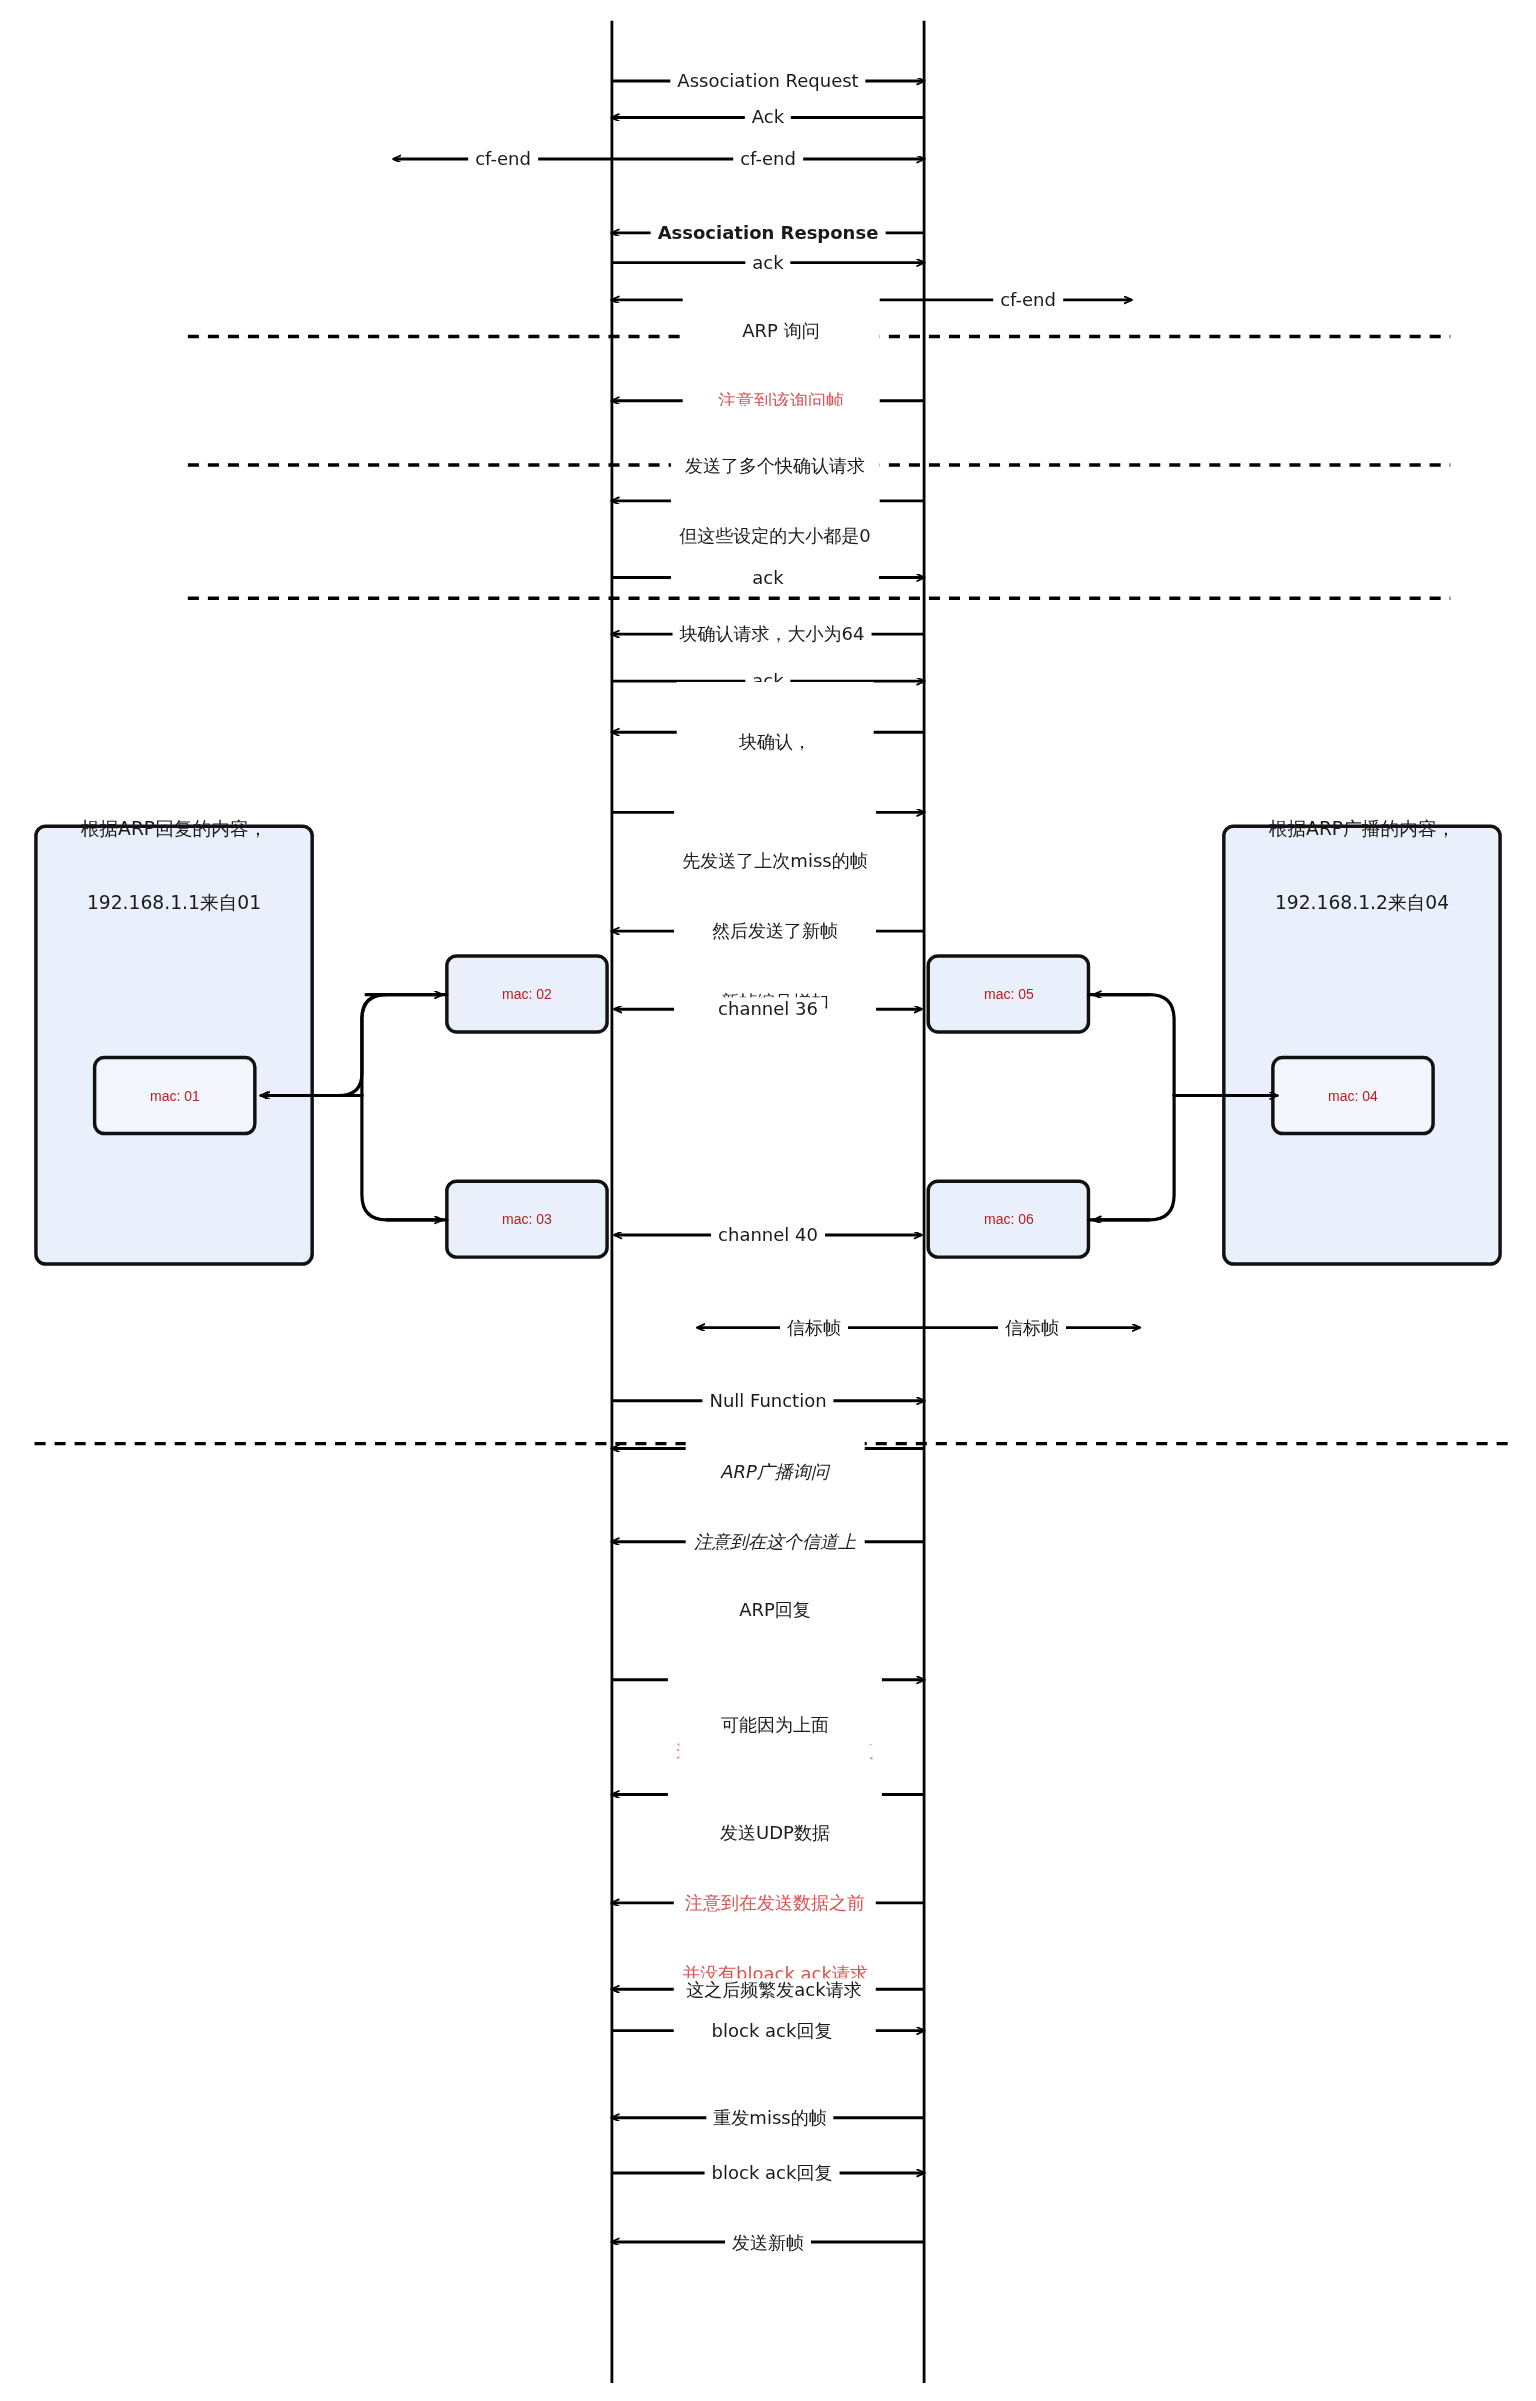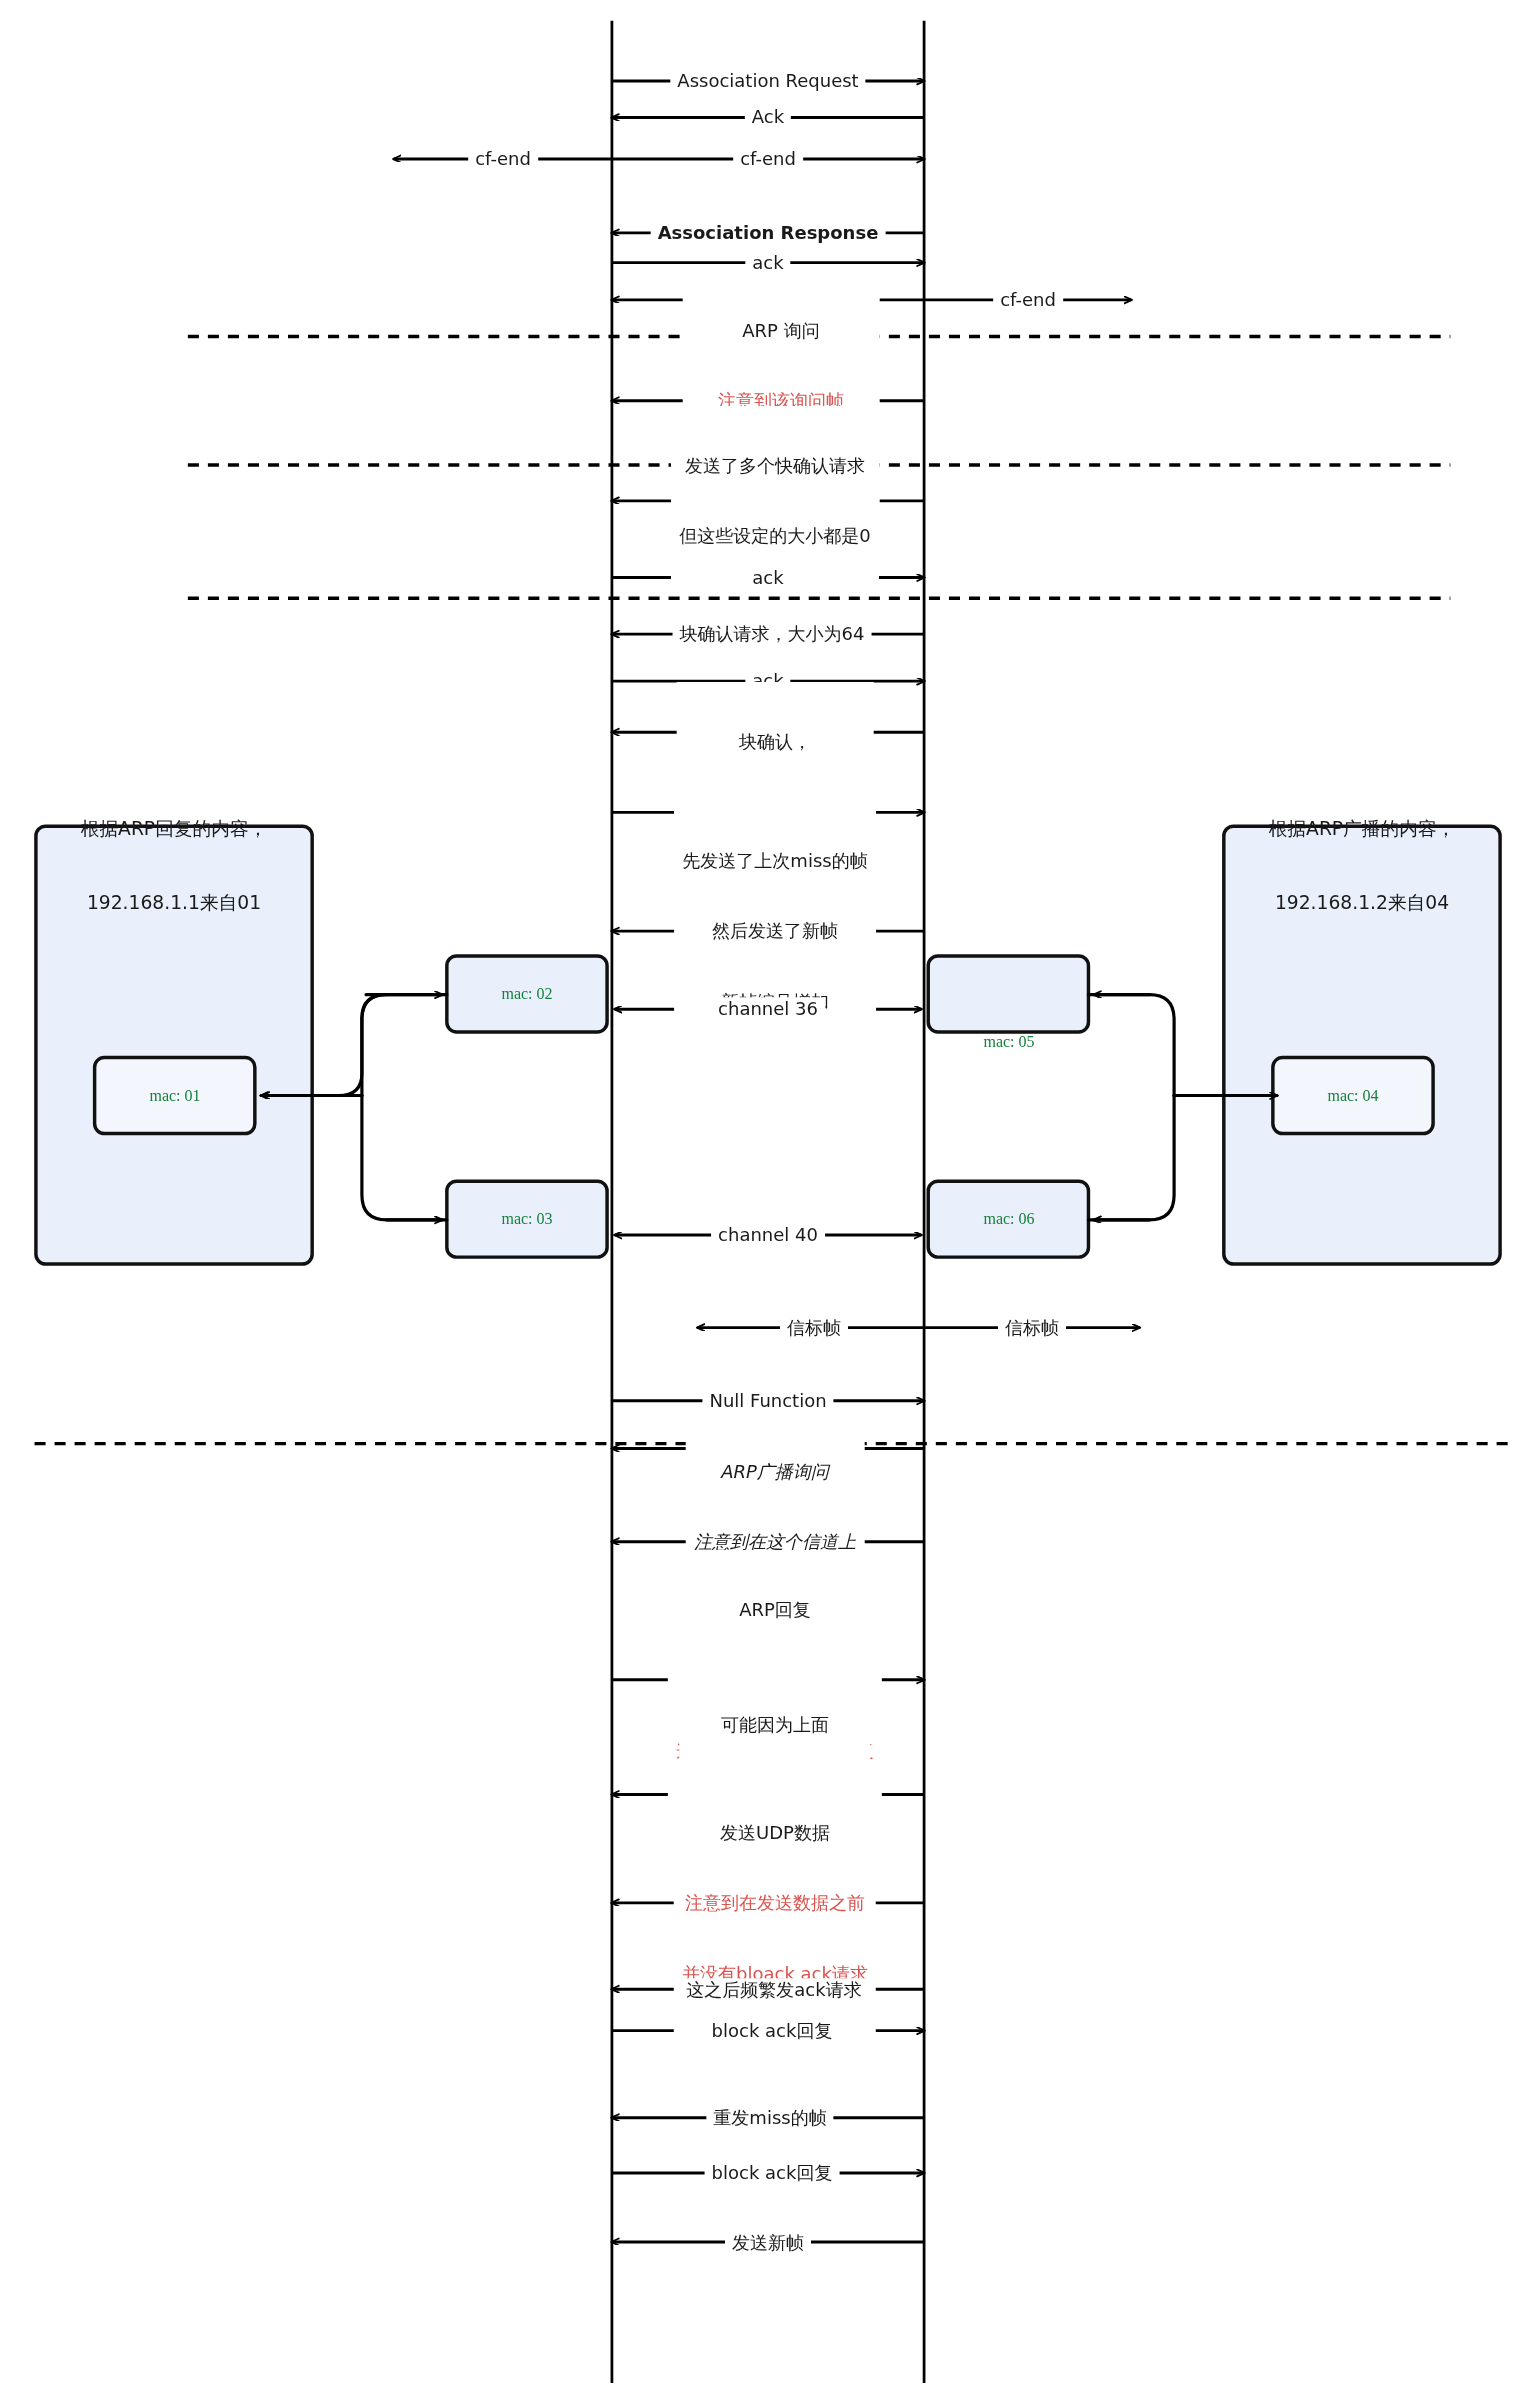--- a/index.html
+++ b/index.html
@@ -26,22 +26,22 @@
   .lbl .red{color:#d9534f;display:block;}
   .lbl .blk{color:#1a1a1a;display:block;}
 
   .boxlbl{
     position:absolute;transform:translate(-50%,-50%);
     text-align:center;white-space:pre;line-height:1.32;
     color:#1a1a1a;font-size:18.7px;background:transparent;
   }
   .maclbl{
     position:absolute;transform:translate(-50%,-50%);
-    font-family:Liberation Serif, serif;
-    font-size:16px;color:#15803d;white-space:pre;background:transparent;
+    font-family:Liberation Sans, sans-serif;
+    font-size:14px;color:#b91c1c;white-space:pre;background:transparent;
   }
 </style>
 </head>
 <body>
 
 <div id="stage">
 
   <svg id="svgroot" viewBox="0 0 2224 3476" xmlns="http://www.w3.org/2000/svg">
     <defs>
       <marker id="ah" markerWidth="14" markerHeight="14" refX="11" refY="5" orient="auto" markerUnits="userSpaceOnUse">
@@ -242,17 +242,17 @@
   </div>
   <div class="boxlbl" style="left:1362px;top:867px;">
     <span style="display:block">根据ARP广播的内容，</span>
     <span style="display:block">192.168.1.2来自04</span>
   </div>
 
   <div class="maclbl" style="left:175px;top:1096px;">mac: 01</div>
   <div class="maclbl" style="left:1353px;top:1096px;">mac: 04</div>
   <div class="maclbl" style="left:527px;top:994px;">mac: 02</div>
   <div class="maclbl" style="left:527px;top:1219px;">mac: 03</div>
-  <div class="maclbl" style="left:1009px;top:994px;margin-top:48px;">mac: 05</div>
+  <div class="maclbl" style="left:1009px;top:994px;">mac: 05</div>
   <div class="maclbl" style="left:1009px;top:1219px;">mac: 06</div>
 
 </div>
 
 
 </body></html>

